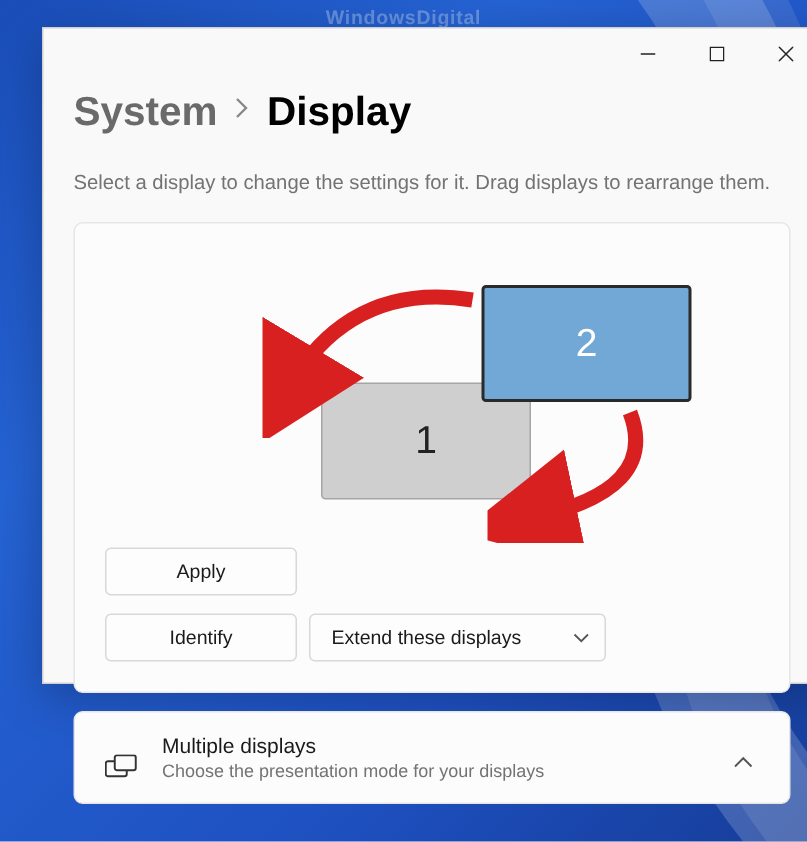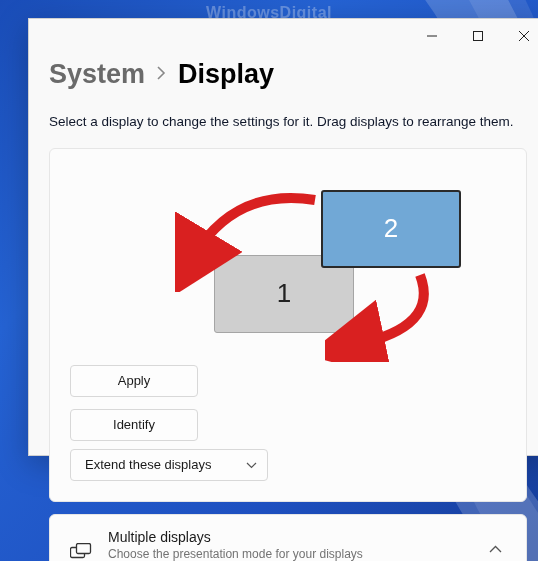--- a/index.html
+++ b/index.html
@@ -14,21 +14,21 @@
     .bg-curves {
       position: absolute;
       top: 0; left: 0; right: 0; bottom: 0;
       pointer-events: none;
     }
     .watermark {
       position: absolute;
       top: 4px;
       left: 50%;
       transform: translateX(-50%);
-      font-size: 16px;
+      font-size: 13px;
       font-weight: 700;
       color: rgba(255,255,255,0.3);
       letter-spacing: 0.5px;
       white-space: nowrap;
       pointer-events: none;
     }
     .window {
       position: absolute;
       left: 0;
       top: 18px;
@@ -72,21 +72,21 @@
     .crumb-sep {
       color: #888;
     }
     .crumb-display {
       font-size: 27px;
       font-weight: 600;
       color: #000000;
     }
     .subtitle {
       font-size: 13.5px;
-      color: #0f172a;
+      color: #737373;
       line-height: 1.45;
       margin-bottom: 16px;
     }
     .card {
       border: 1px solid #e6e6e6;
       border-radius: 6px;
       background: #fcfcfc;
       padding: 20px;
       margin-bottom: 12px;
     }
@@ -134,21 +134,21 @@
       pointer-events: none;
       z-index: 3;
     }
     .arrow-1 { left: 105px; top: 25px; }
     .arrow-2 { left: 255px; top: 100px; }
     .btn-row {
       display: flex;
       gap: 8px;
       margin-bottom: 12px;
     }
-    .btn-row:last-child { margin-bottom: 0; flex-direction: column; }
+    .btn-row:last-child { margin-bottom: 0; }
     .btn {
       height: 32px;
       border: 1px solid #d8d8d8;
       border-radius: 4px;
       background: #fdfdfd;
       font-size: 13px;
       color: #1a1a1a;
       padding: 0 18px;
       cursor: pointer;
       display: flex;

